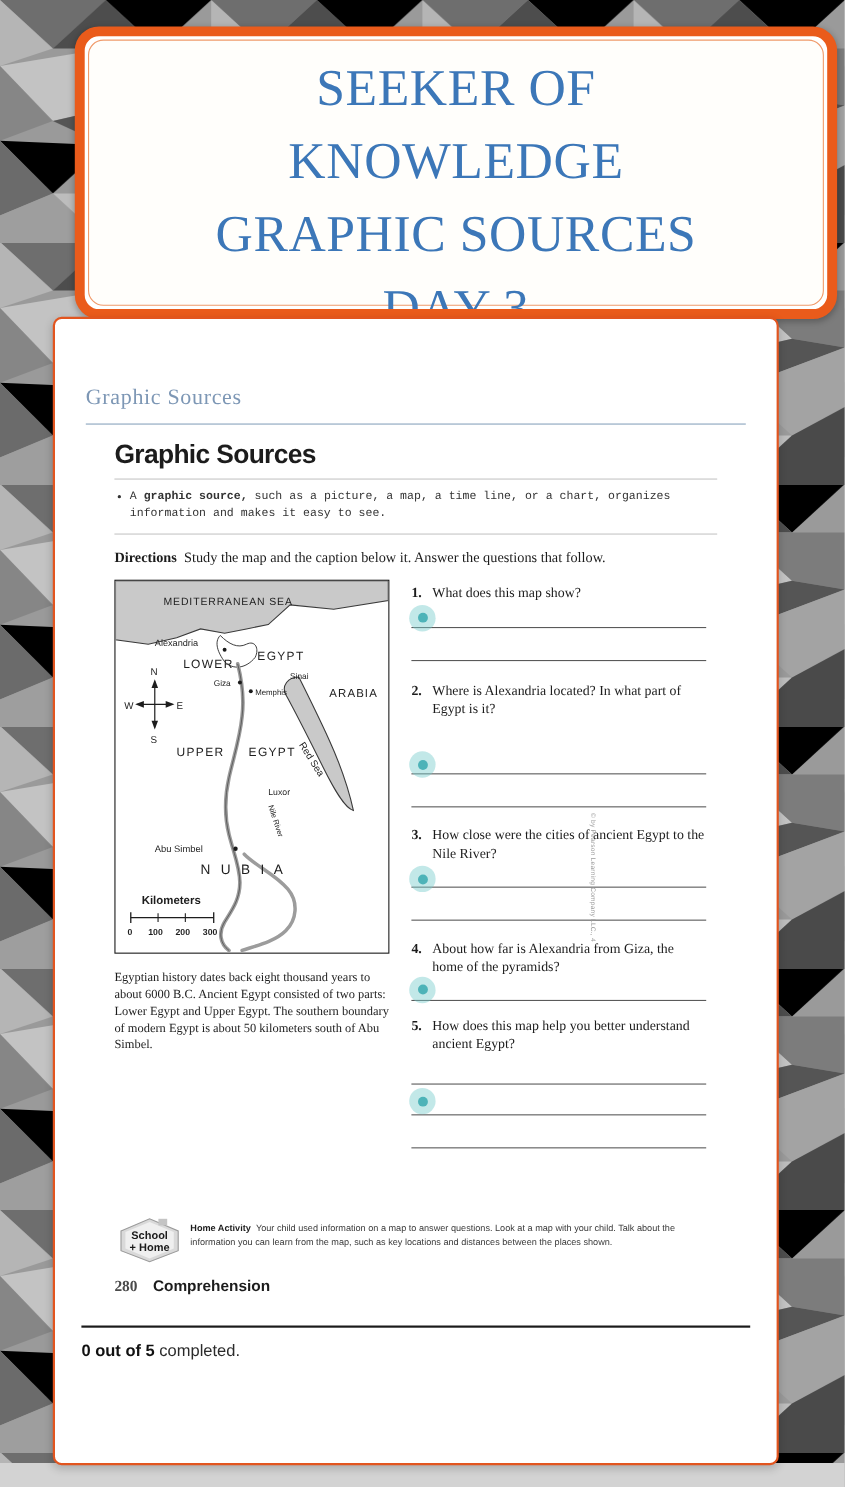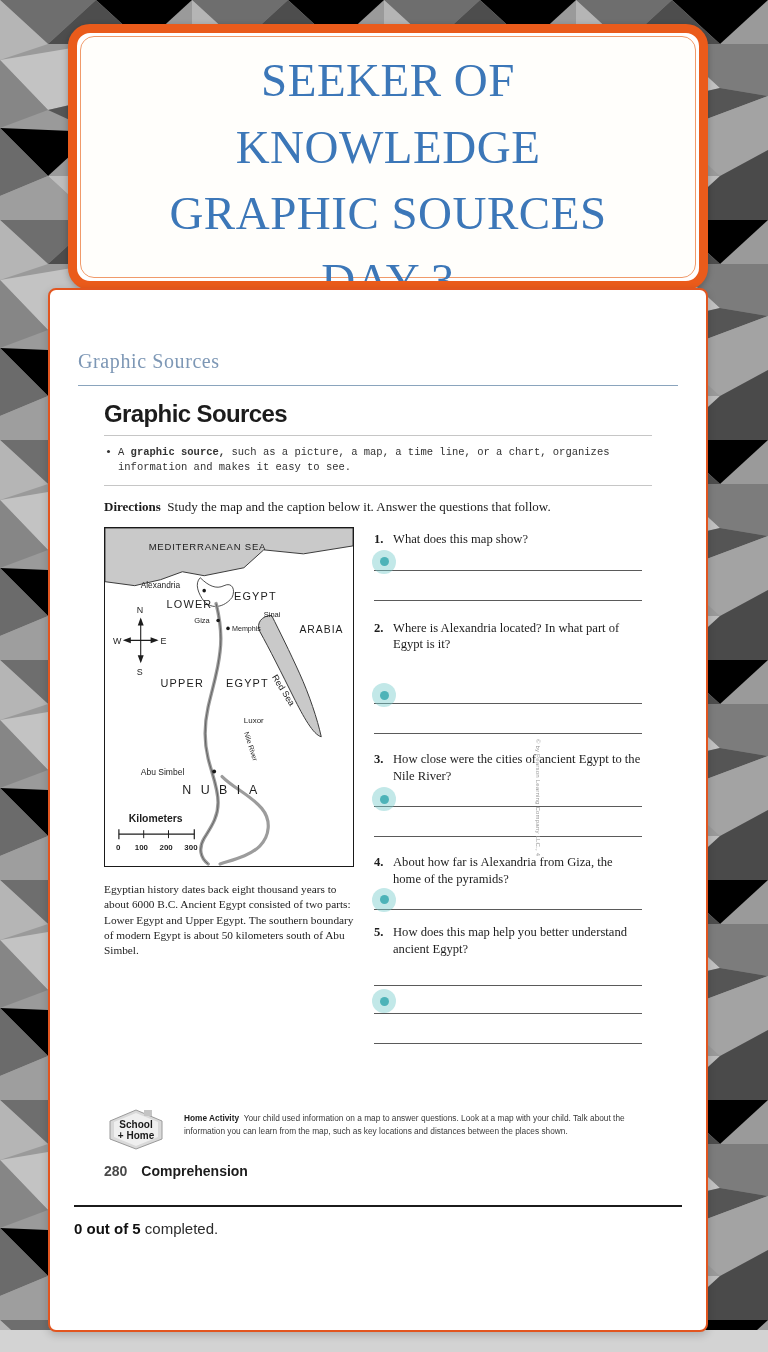--- a/index.html
+++ b/index.html
@@ -23,21 +23,21 @@
     width: 768px;
     height: 1352px;
     z-index: 0;
   }
 
   
   #title-panel {
     position: absolute;
     left: 68px;
     top: 24px;
-    width: 640px;
+    width: 693px;
     height: 266px;
     background: #ffffff;
     border: 9px solid #ea5b1b;
     border-radius: 22px;
     z-index: 2;
     overflow: hidden;
     box-shadow: 0 2px 6px rgba(0,0,0,0.25);
   }
   #title-panel-inner {
     position: absolute;
@@ -286,21 +286,21 @@
 
   
   #sheet-footer {
     position: absolute;
     left: 30px;
     right: 30px;
     bottom: 16px;
   }
   #home-activity {
     display: flex;
-    gap: 16px;
+    gap: 5px;
     align-items: flex-start;
     justify-content: center;
   }
   #school-home-logo {
     width: 64px;
     height: 44px;
     flex: none;
     position: relative;
   }
   #home-activity-text {
@@ -316,20 +316,21 @@
     margin-top: 12px;
     display: flex;
     align-items: baseline;
     gap: 14px;
     font-family: "Liberation Sans", sans-serif;
   }
   #page-number {
     font-size: 14px;
     font-weight: 700;
     color: #4a4a4a;
+    font-family: Liberation Serif, serif;
   }
   #footer-section {
     font-size: 14px;
     font-weight: 700;
     color: #1c1c1c;
   }
 
   
   #progress-divider {
     margin: 10px 24px 0 24px;

